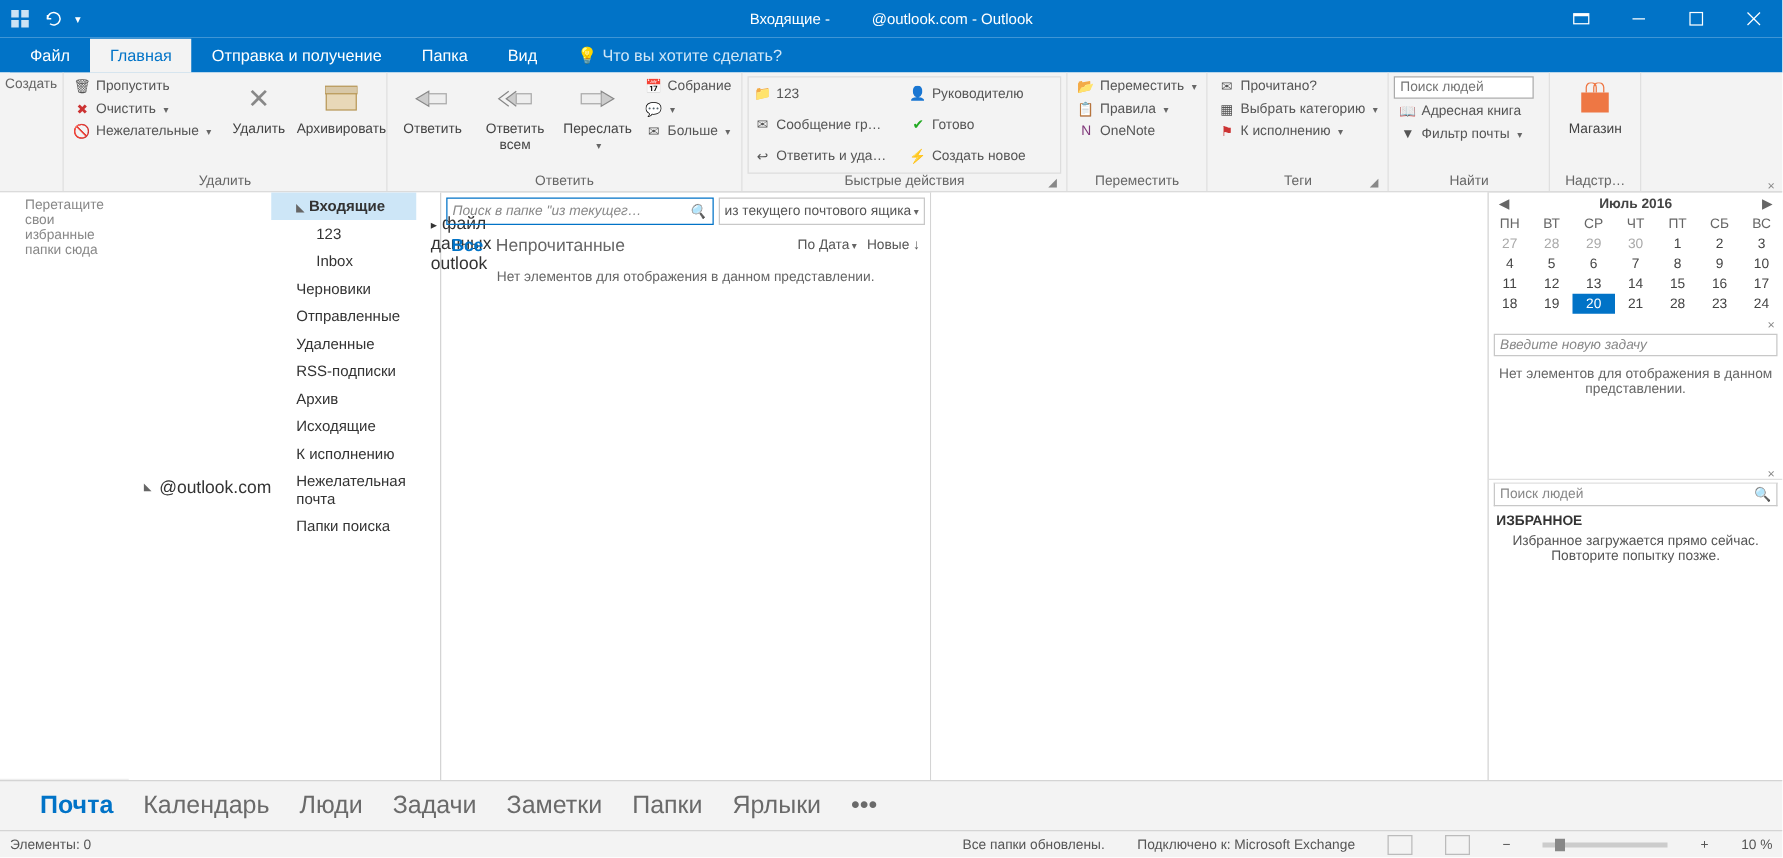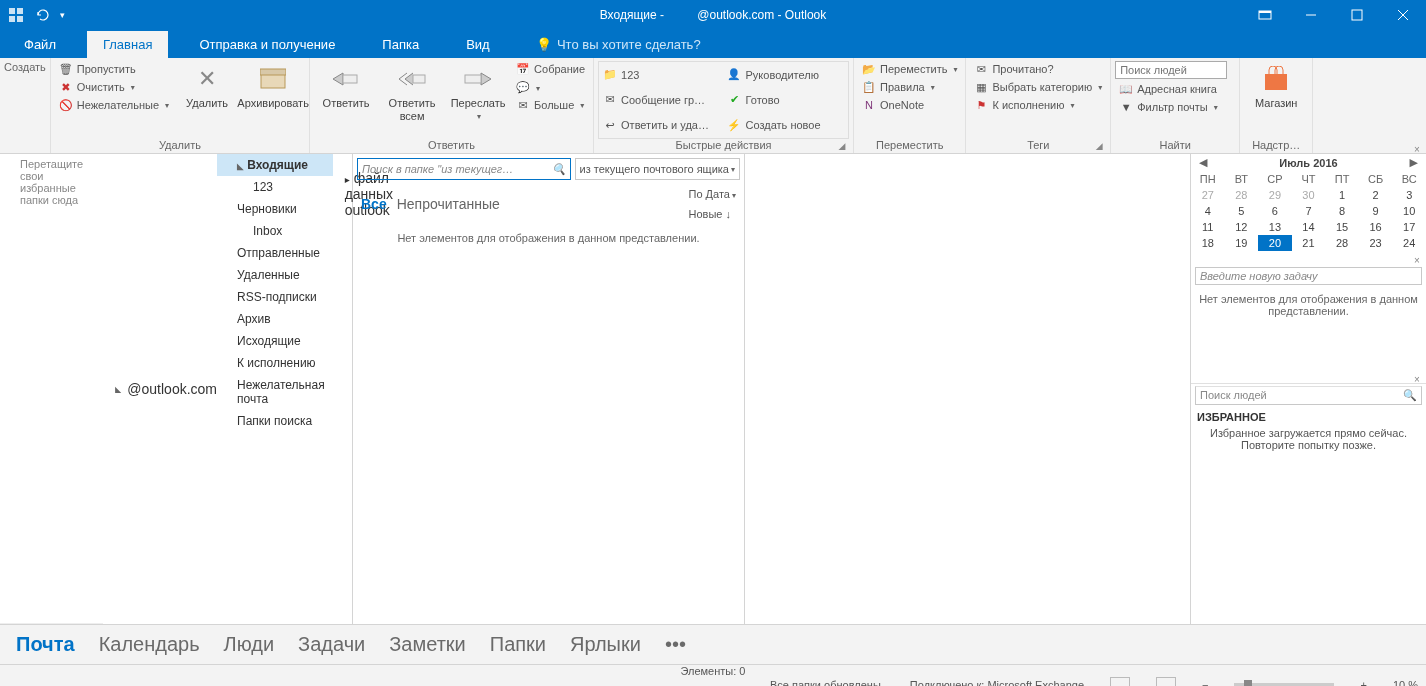--- a/index.html
+++ b/index.html
@@ -4,21 +4,21 @@
 <style>
 * { box-sizing: border-box; margin: 0; padding: 0; font-family: "Segoe UI", sans-serif; }
 body { width: 1426px; height: 686px; overflow: hidden; background: #fff; display: flex; flex-direction: column; font-size: 12px; color: #333; }
 .titlebar { height: 30px; background: #0173c7; display: flex; align-items: center; color: #fff; position: relative; }
 .titlebar .left { display: flex; align-items: center; gap: 10px; padding-left: 8px; }
 .titlebar .center { position: absolute; left: 0; right: 0; text-align: center; pointer-events: none; }
 .titlebar .right { margin-left: auto; display: flex; align-items: center; }
 .winbtn { width: 46px; height: 30px; display: flex; align-items: center; justify-content: center; color: #fff; }
 .qat-icon { width: 16px; height: 16px; display: inline-flex; align-items: center; justify-content: center; }
 
-.tabs { height: 28px; background: #0173c7; display: flex; align-items: flex-end; padding-left: 8px; gap: 15px; }
+.tabs { height: 28px; background: #0173c7; display: flex; align-items: flex-end; padding-left: 8px; gap: 0; }
 .tab { padding: 6px 16px; color: #fff; font-size: 13px; cursor: pointer; }
 .tab.file { background: #0173c7; }
 .tab.active { background: #f3f3f3; color: #0173c7; }
 .tab.tell { display: flex; align-items: center; gap: 4px; color: #cfe6f7; }
 
 .ribbon { height: 96px; background: #f3f3f3; border-bottom: 1px solid #d4d4d4; display: flex; }
 .group { border-right: 1px solid #e0e0e0; display: flex; flex-direction: column; padding: 3px 4px 0 4px; }
 .group-content { flex: 1; display: flex; align-items: flex-start; gap: 2px; }
 .group-label { text-align: center; font-size: 11px; color: #666; padding-bottom: 2px; position: relative; }
 .dialog-launcher { position: absolute; right: 2px; bottom: 2px; width: 10px; height: 10px; color: #888; font-size: 9px; }
@@ -41,21 +41,21 @@
 .datafile { padding: 16px 8px 4px 12px; font-size: 14px; color: #333; }
 .datafile::before { content: "▸"; margin-right: 4px; font-size: 10px; }
 
 .msg-pane { width: 392px; border-right: 1px solid #d4d4d4; display: flex; flex-direction: column; }
 .search-row { display: flex; gap: 4px; padding: 4px; }
 .search-box { flex: 1; border: 1px solid #0173c7; height: 22px; display: flex; align-items: center; padding: 0 4px; color: #888; font-size: 11px; font-style: italic; justify-content: space-between; }
 .scope-box { border: 1px solid #c8c8c8; height: 22px; display: flex; align-items: center; padding: 0 4px; font-size: 11px; color: #555; }
 .filter-row { display: flex; align-items: center; padding: 4px 8px; gap: 10px; }
 .filter-row .flt { font-size: 14px; color: #666; }
 .filter-row .flt.active { color: #0173c7; font-weight: 600; }
-.filter-row .sort { margin-left: auto; font-size: 11px; color: #555; display: flex; gap: 8px; flex-direction: column; }
+.filter-row .sort { margin-left: auto; font-size: 11px; color: #555; display: flex; gap: 8px; }
 .empty-msg { text-align: center; color: #666; padding: 8px; font-size: 11px; }
 
 .reading-pane { flex: 1; background: #fff; }
 
 .todo-pane { width: 236px; display: flex; flex-direction: column; border-left: 1px solid #d4d4d4; font-size: 11px; position: relative; }
 .cal-header { display: flex; align-items: center; justify-content: space-between; padding: 2px 4px; }
 .cal-title { font-weight: 600; color: #444; }
 .cal-nav { color: #666; padding: 0 4px; cursor: pointer; }
 .cal-grid { display: grid; grid-template-columns: repeat(7, 1fr); text-align: center; }
 .cal-grid div { padding: 2px 0; color: #444; }
@@ -63,23 +63,23 @@
 .cal-grid .other { color: #aaa; }
 .cal-grid .today { background: #0173c7; color: #fff; }
 .pane-x { position: absolute; right: 2px; width: 14px; height: 14px; color: #888; text-align: center; font-size: 10px; cursor: pointer; }
 .task-sort { padding: 2px 4px; color: #444; border-top: 1px solid #e0e0e0; margin-top: 6px; display:flex; justify-content: space-between;}
 .task-input { margin: 2px 4px; border: 1px solid #c8c8c8; padding: 2px 4px; color: #888; font-style: italic; }
 .no-items { padding: 6px 4px; text-align: center; color: #666; }
 .ppl-search { margin: 2px 4px; border: 1px solid #c8c8c8; padding: 2px 4px; color: #888; display: flex; justify-content: space-between; border-top: 1px solid #e0e0e0;}
 .fav-head { padding: 4px 6px; font-weight: 700; color: #333; }
 .fav-msg { padding: 0 6px 6px 6px; text-align: center; color: #555; }
 
-.navbar { height: 40px; background: #f3f3f3; border-top: 1px solid #d4d4d4; display: flex; align-items: center; padding: 0 16px; gap: 24px; font-size: 20px; color: #6a6a6a; }
+.navbar { height: 40px; background: #f3f3f3; border-top: 1px solid #d4d4d4; display: flex; align-items: center; padding: 0 32px; gap: 24px; font-size: 20px; color: #6a6a6a; }
 .navbar .nv.active { color: #0173c7; font-weight: 600; }
-.statusbar { height: 22px; background: #f3f3f3; border-top: 1px solid #d4d4d4; display: flex; align-items: center; padding: 0 8px; font-size: 11px; color: #555; flex-direction: column; }
+.statusbar { height: 22px; background: #f3f3f3; border-top: 1px solid #d4d4d4; display: flex; align-items: center; padding: 0 8px; font-size: 11px; color: #555; }
 .statusbar .right { margin-left: auto; display: flex; align-items: center; gap: 26px; }
 .zoom-slider { width: 100px; height: 4px; background: #ccc; position: relative; }
 .zoom-slider::after { content: ""; position: absolute; left: 10%; top: -3px; width: 8px; height: 10px; background: #888; }
 .view-btn { width: 20px; height: 16px; border: 1px solid #bbb; display: inline-block; }
 </style>
 </head>
 <body>
 
 <div class="titlebar">
   <div class="left">
@@ -333,22 +333,22 @@
 <div class="workspace">
 
   <div class="folder-pane">
     <div class="fav-hint">Перетащите свои избранные папки сюда</div>
     <div class="acct-header">
         <span style="flex:1;text-align:center">@outlook.com</span>
       </div>
     <div id="folder-list">
         <div class="folder-item selected expandable">Входящие</div>
         <div class="folder-item sub">123</div>
+        <div class="folder-item sub">Inbox</div>
         <div class="folder-item">Черновики</div>
-        <div class="folder-item sub">Inbox</div>
         <div class="folder-item">Отправленные</div>
         <div class="folder-item">Удаленные</div>
         <div class="folder-item">RSS-подписки</div>
         <div class="folder-item">Архив</div>
         <div class="folder-item">Исходящие</div>
         <div class="folder-item">К исполнению</div>
         <div class="folder-item">Нежелательная почта</div>
         <div class="folder-item">Папки поиска</div>
       </div>
     <div class="datafile">файл данных outlook</div>

